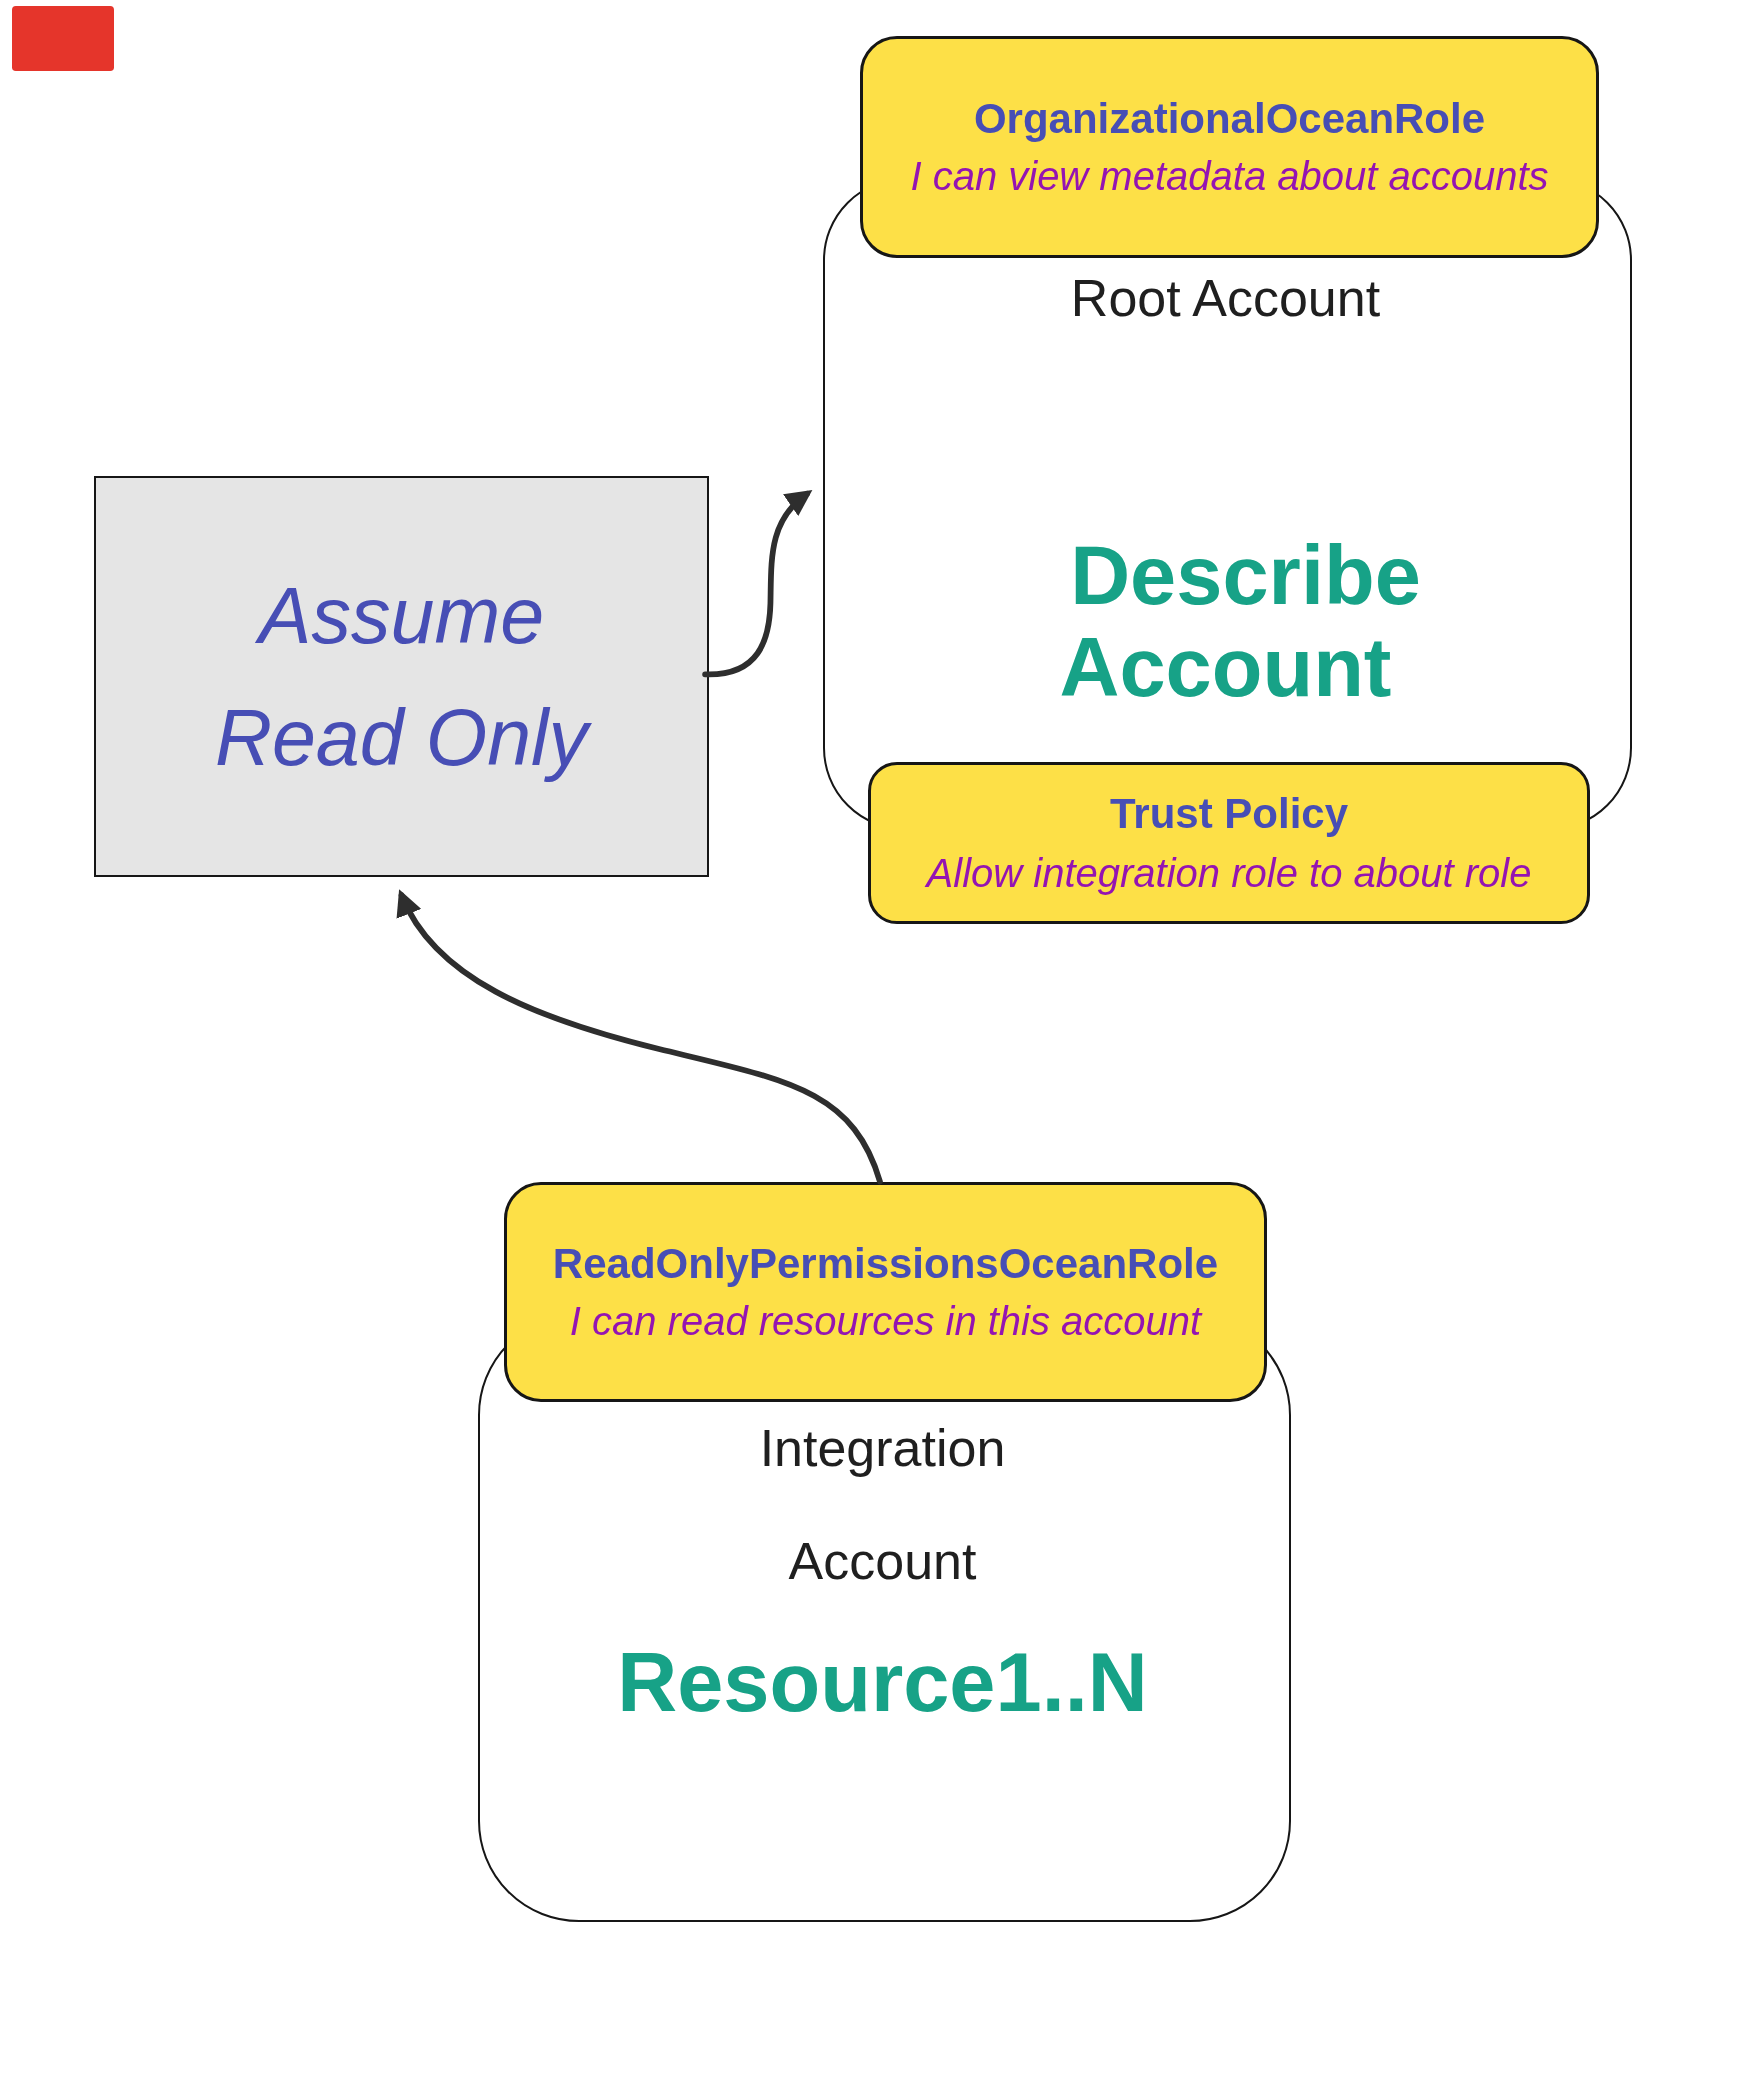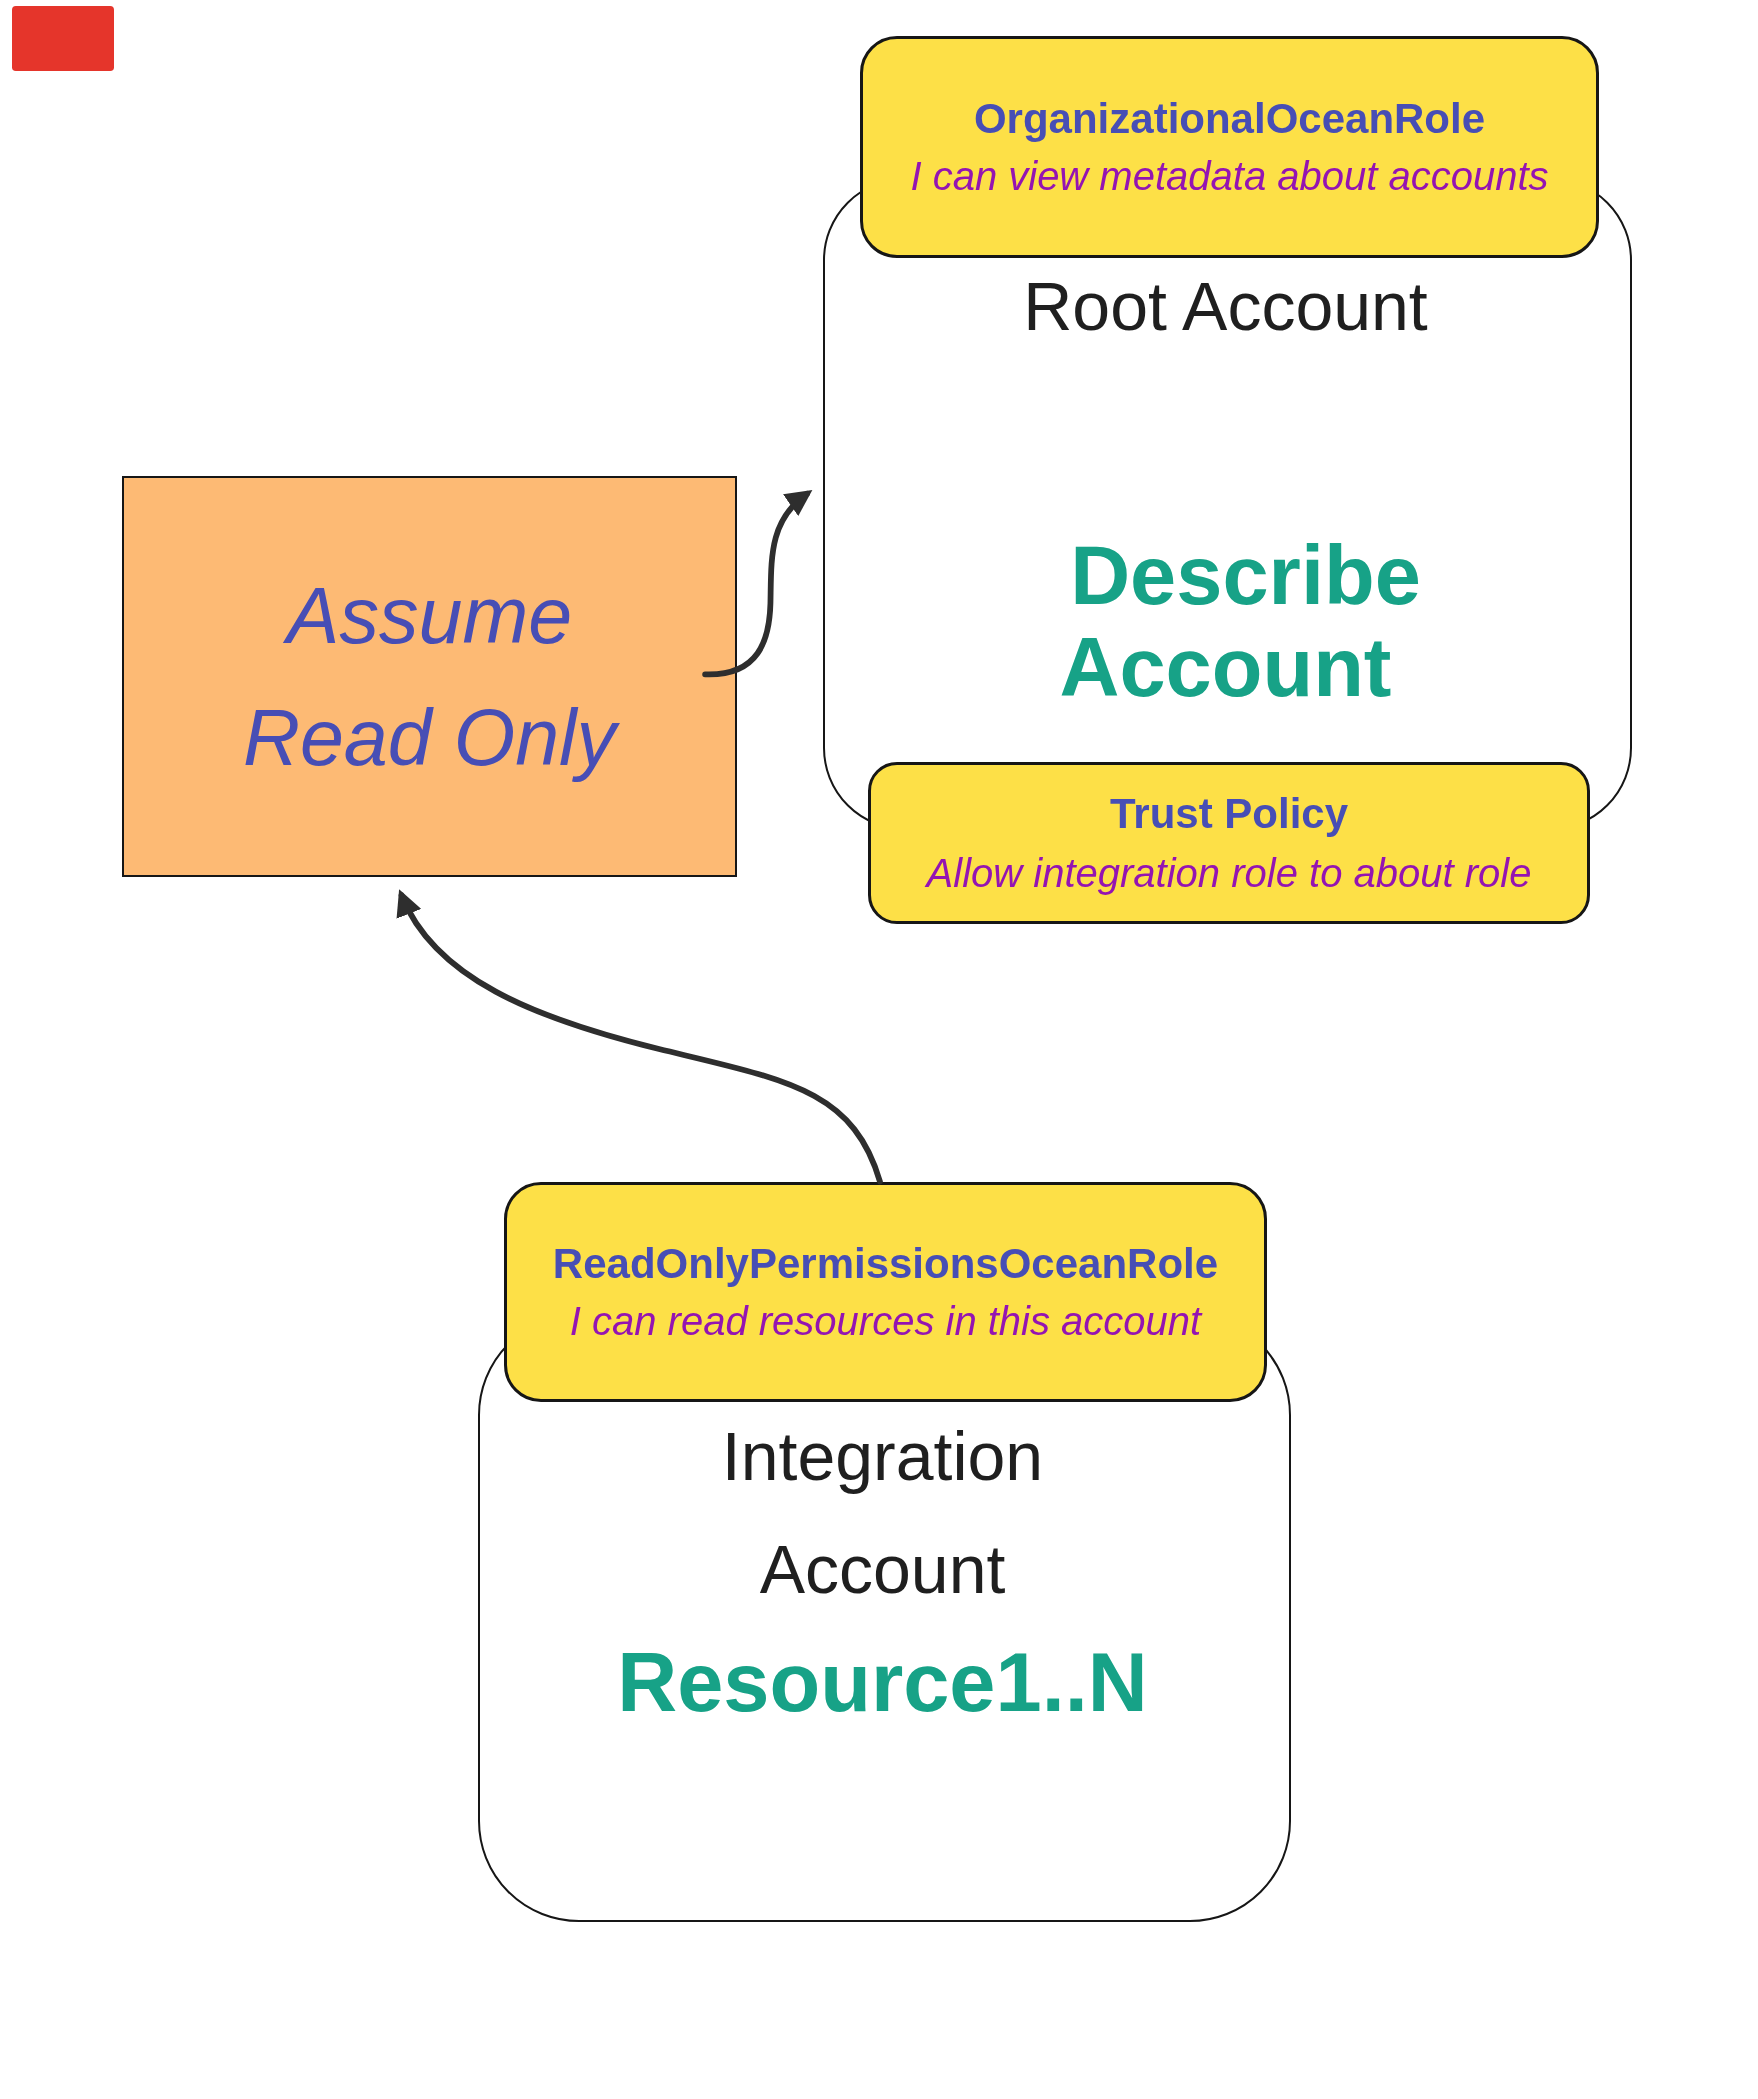--- a/index.html
+++ b/index.html
@@ -39,41 +39,40 @@
   .role-name{
     font-size:42px;font-weight:700;color:#474eb5;line-height:1.2;
     white-space:nowrap;
   }
   .role-desc{
     font-size:40px;font-style:italic;color:#9414b2;line-height:1.2;
     white-space:nowrap;
   }
   
   .box-title{
-    color:#1f1f1f;font-size:68px;font-weight:400;
+    color:#1f1f1f;font-size:52px;font-weight:400;
     text-align:center;white-space:nowrap;line-height:1;
   }
   .root-title{left:823px;top:272px;width:805px;}
   .integration-title-1{left:478px;top:1422px;width:809px;}
   .integration-title-2{left:478px;top:1535px;width:809px;}
   .action-text{
     color:#17a287;font-size:83px;font-weight:700;
     text-align:center;white-space:nowrap;line-height:1;
   }
   .action-line-1{left:823px;top:534px;width:805px;margin-left:20px;}
   .action-line-2{left:823px;top:626px;width:805px;}
   .resources-text{left:478px;top:1641px;width:809px;}
   
   .assume-box{
     left:94px;top:476px;width:611px;height:397px;
-    background:#fdba74;border:2.9px solid #161616;
+    background:#e5e5e5;border:2.9px solid #161616;
     display:flex;flex-direction:column;
     align-items:center;justify-content:center;
     text-align:center;
-    margin-left:28px;
   }
   .assume-line{
     font-size:79px;font-style:italic;color:#474eb5;
     line-height:122px;white-space:nowrap;
   }
   
   svg.arrows{left:0;top:0;width:1758px;height:2099px;pointer-events:none;}
 </style>
 </head>
 <body>

